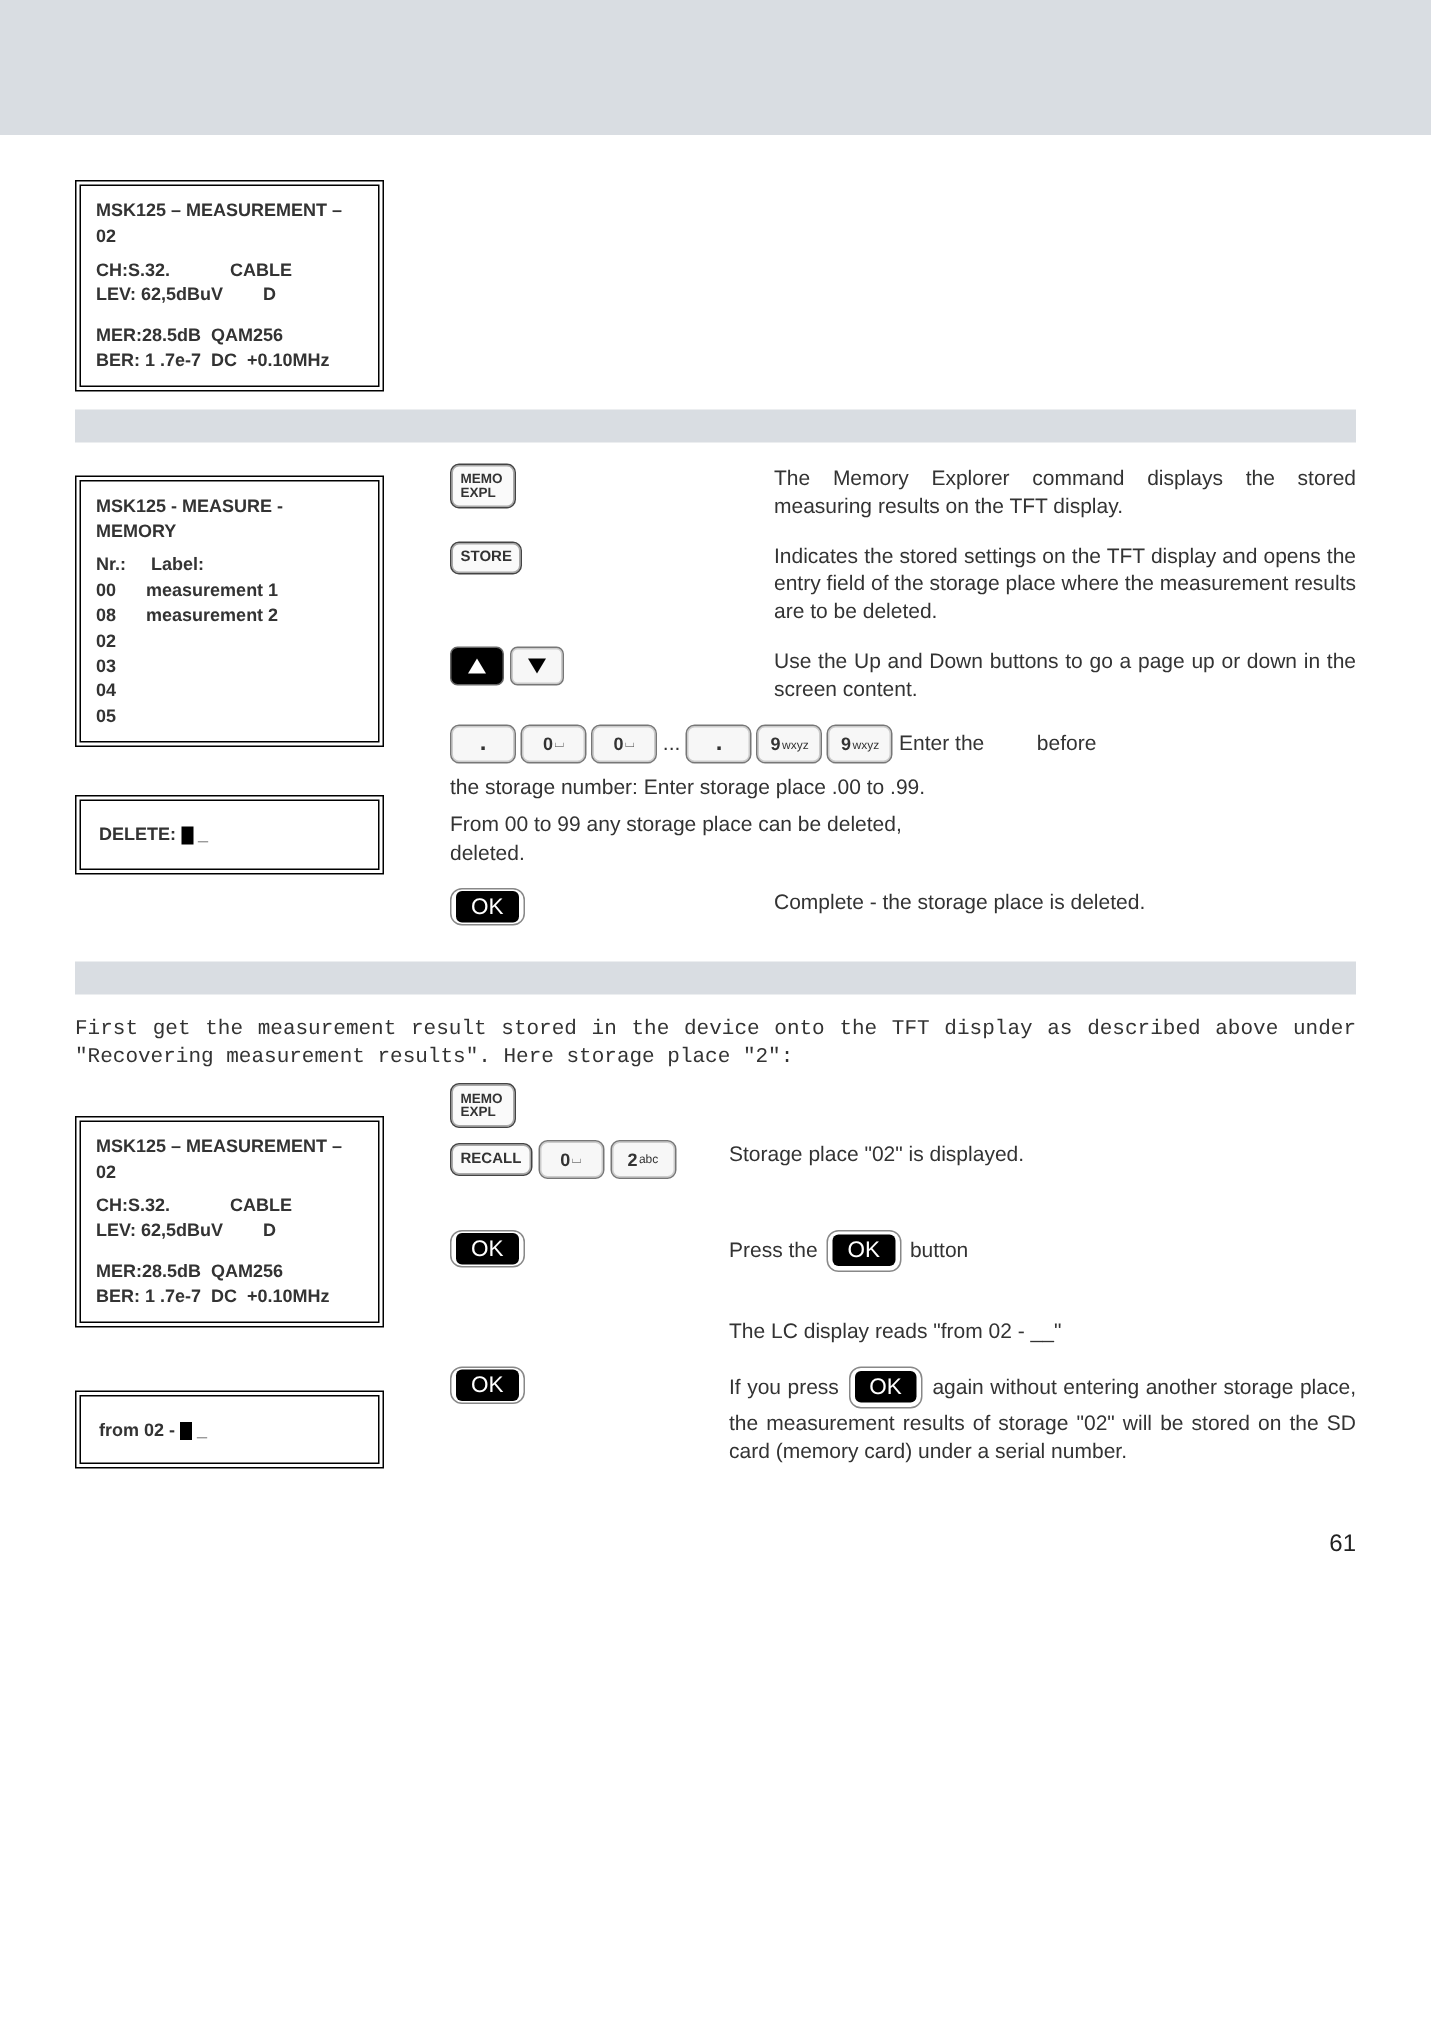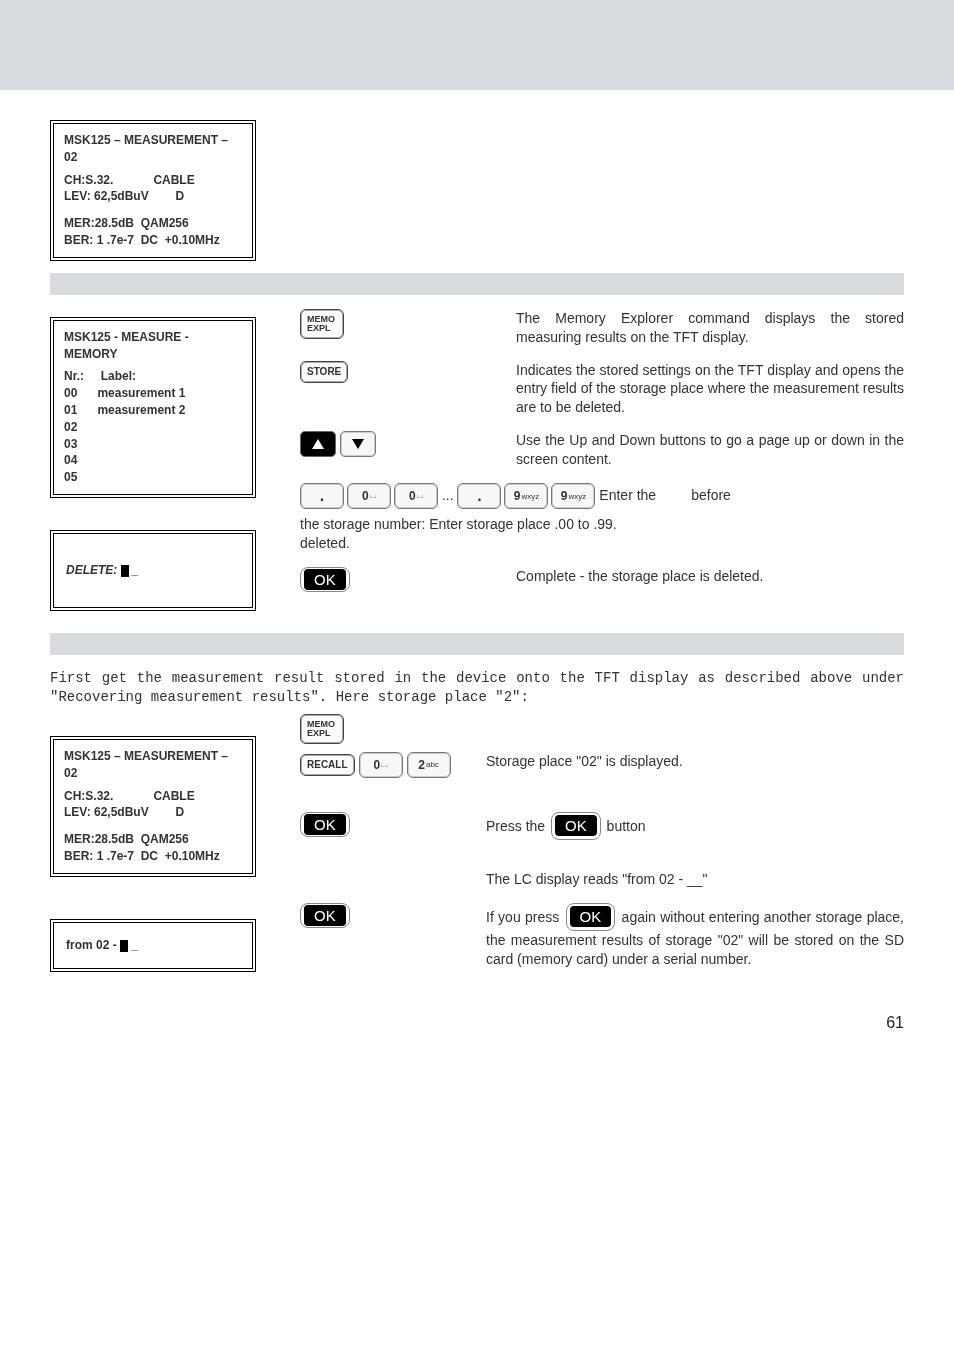--- a/index.html
+++ b/index.html
@@ -103,28 +103,28 @@
 </div>
 
 <div class="gray-bar"></div>
 
 <div style="display:flex; gap:20px; align-items:flex-start;">
   <div class="left-col">
     <div class="lcd-screen" style="margin-top:8px;">
       <div class="lcd-title">MSK125 - MEASURE - MEMORY</div>
       <div class="lcd-row"><span>Nr.:</span>     <span>Label:</span></div>
       <div class="lcd-row"><span>00</span>      <span>measurement 1</span></div>
-      <div class="lcd-row"><span>01</span>      <span>measurement 2</span></div>
+      <div class="lcd-row"><span>08</span>      <span>measurement 2</span></div>
       <div class="lcd-row">02</div>
       <div class="lcd-row">03</div>
       <div class="lcd-row">04</div>
       <div class="lcd-row">05</div>
     </div>
     <div style="height:20px;"></div>
-    <div class="lcd-screen" style="padding:28px 12px;font-style:italic;">
+    <div class="lcd-screen" style="padding:14px 12px;">
       <span style="font-weight:bold;">DELETE:</span>
       <span class="cursor-block"></span>
       <span>_</span>
     </div>
   </div>
 
   <div style="flex:1;">
 
     <div class="row-block">
       <div class="icons-col">
@@ -179,20 +179,21 @@
             <span class="key">
                 <span>9</span>
                 <span class="sub">wxyz</span>
               </span>
           </span>
           <span>Enter the</span>
           &nbsp;&nbsp;&nbsp;&nbsp;&nbsp;&nbsp;&nbsp;
           <span>before</span>
         </div>
         <div class="right-col" style="margin-top:6px;">the storage number: Enter storage place .00 to .99.</div>
+        <div class="right-col" style="margin-top:6px;">From 00 to 99 any storage place can be deleted,</div>
         <div class="right-col" style="margin-top:0;">deleted.</div>
       </div>
     </div>
 
     <div class="row-block">
       <div class="icons-col">
         <span class="btn-wrap"><span class="btn-ok">OK</span></span>
       </div>
       <div class="right-col">Complete - the storage place is deleted.</div>
     </div>

